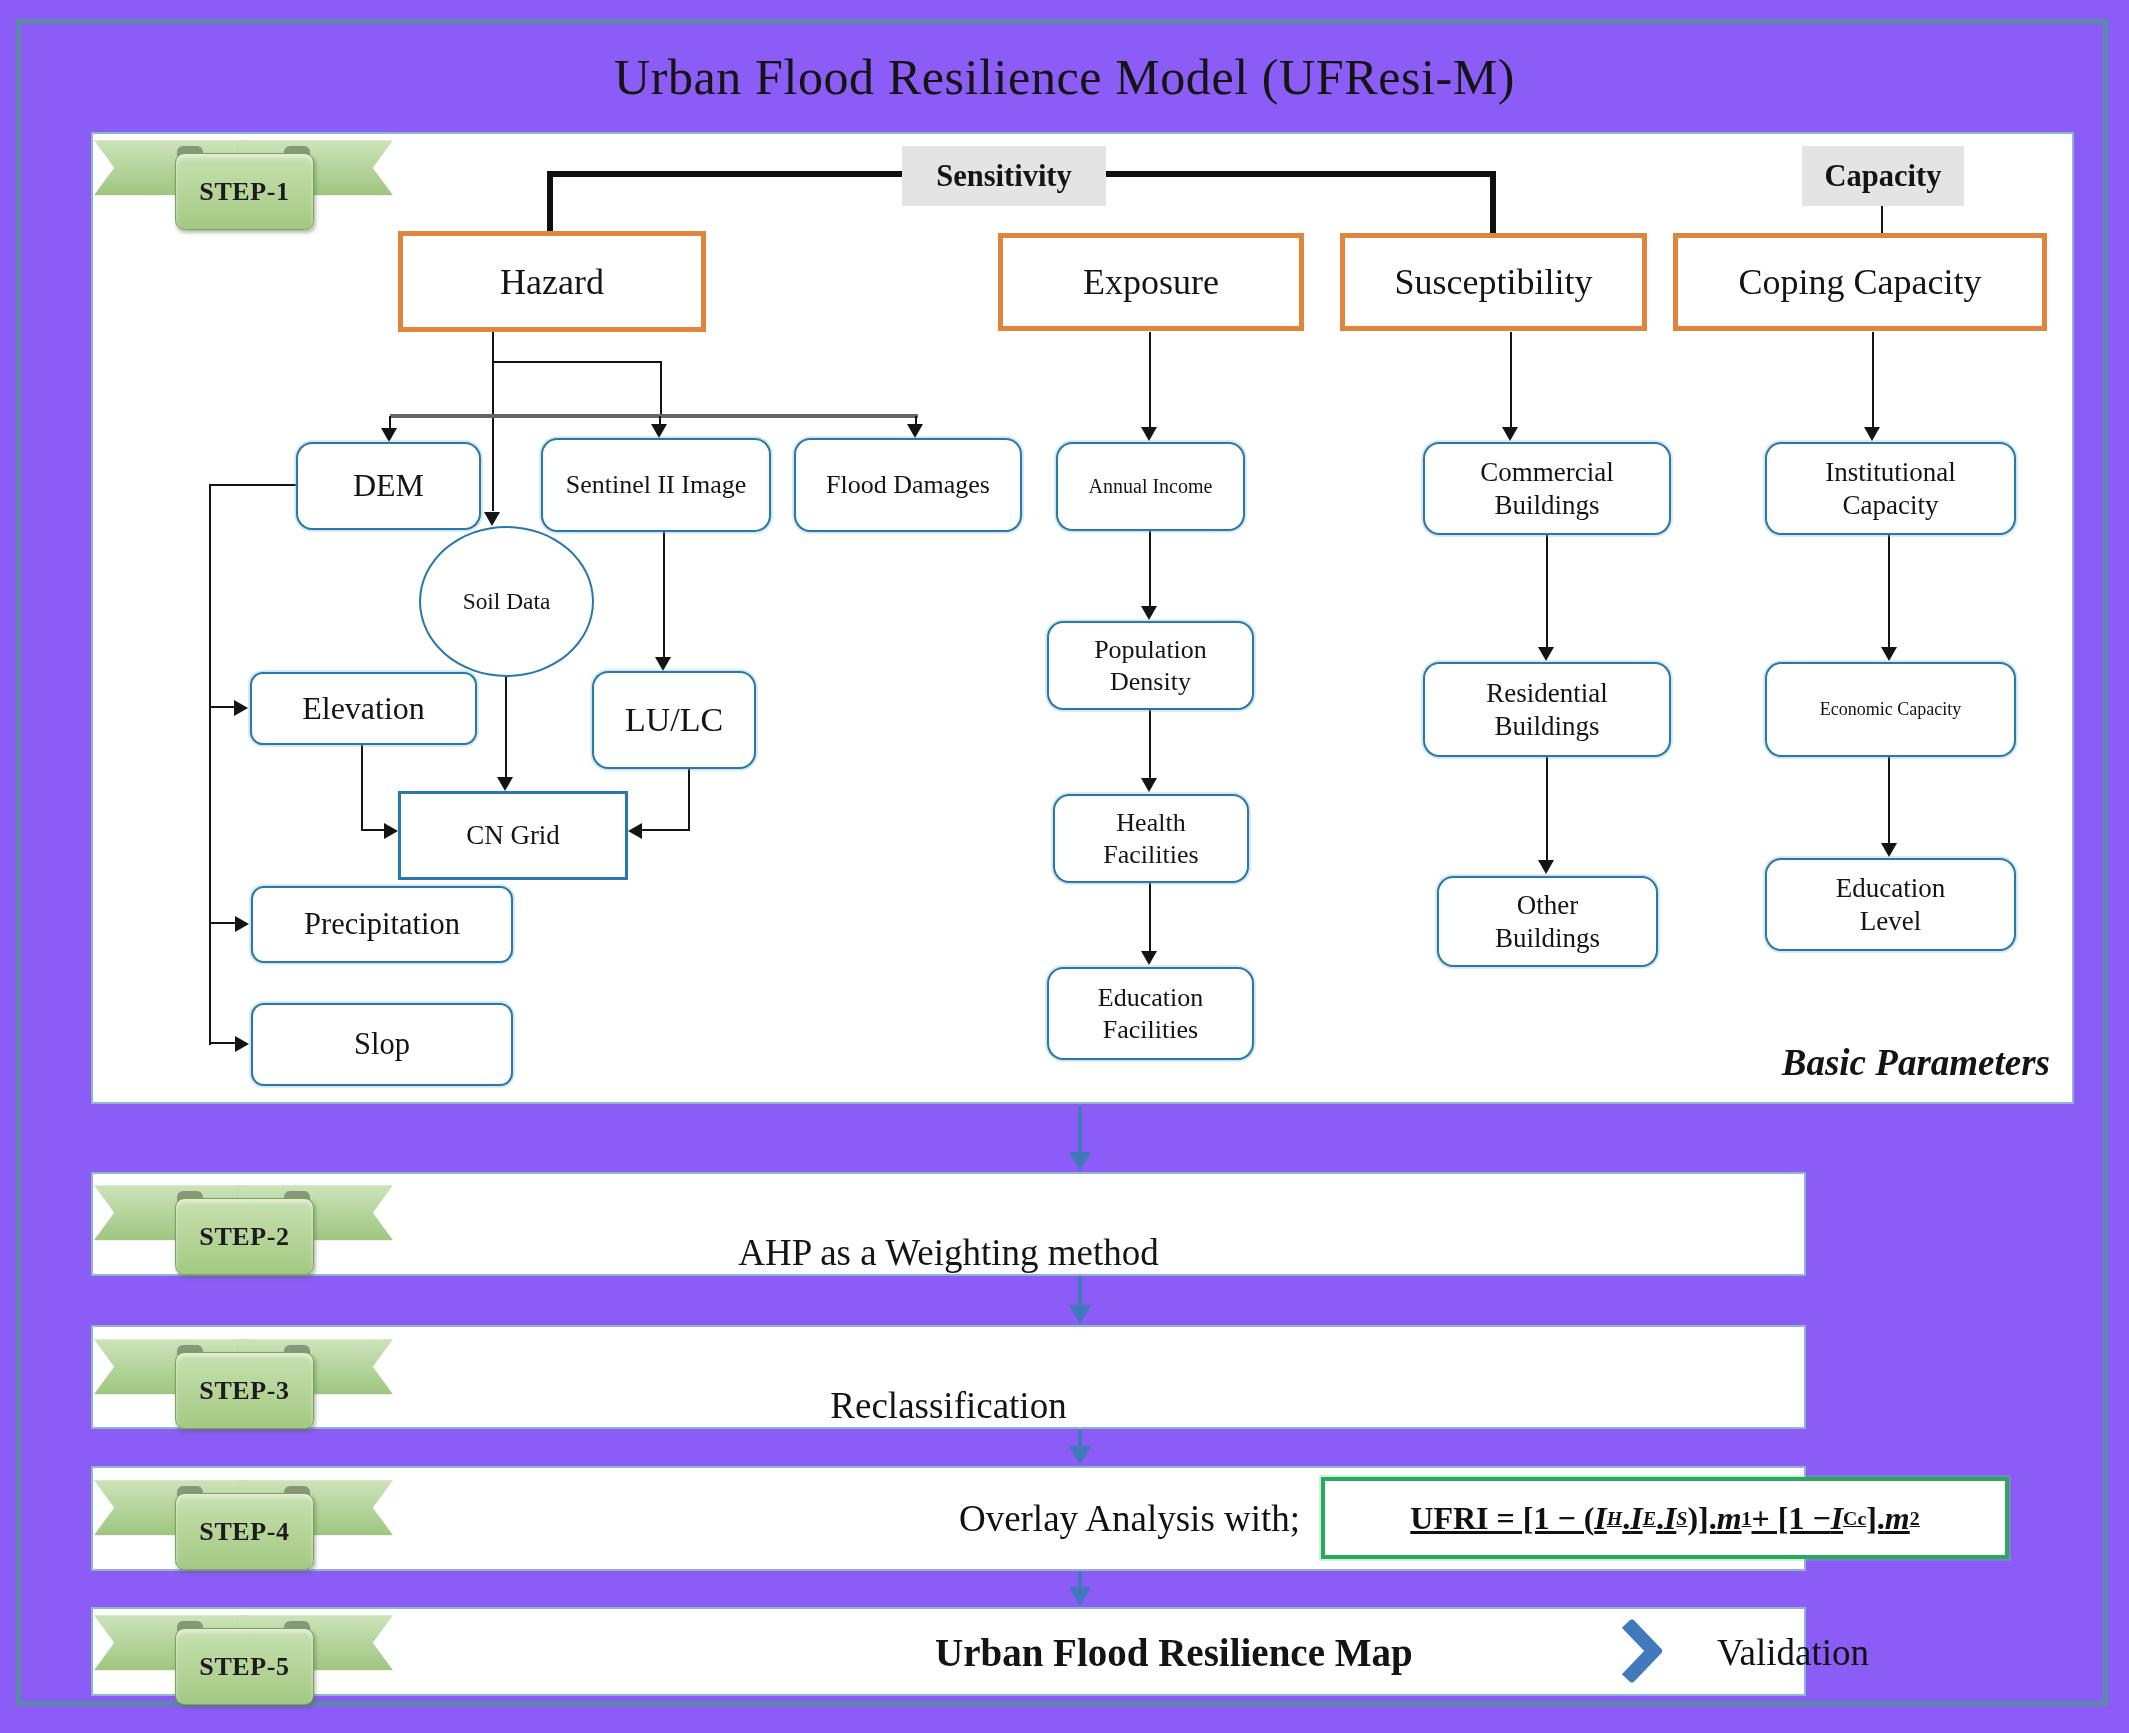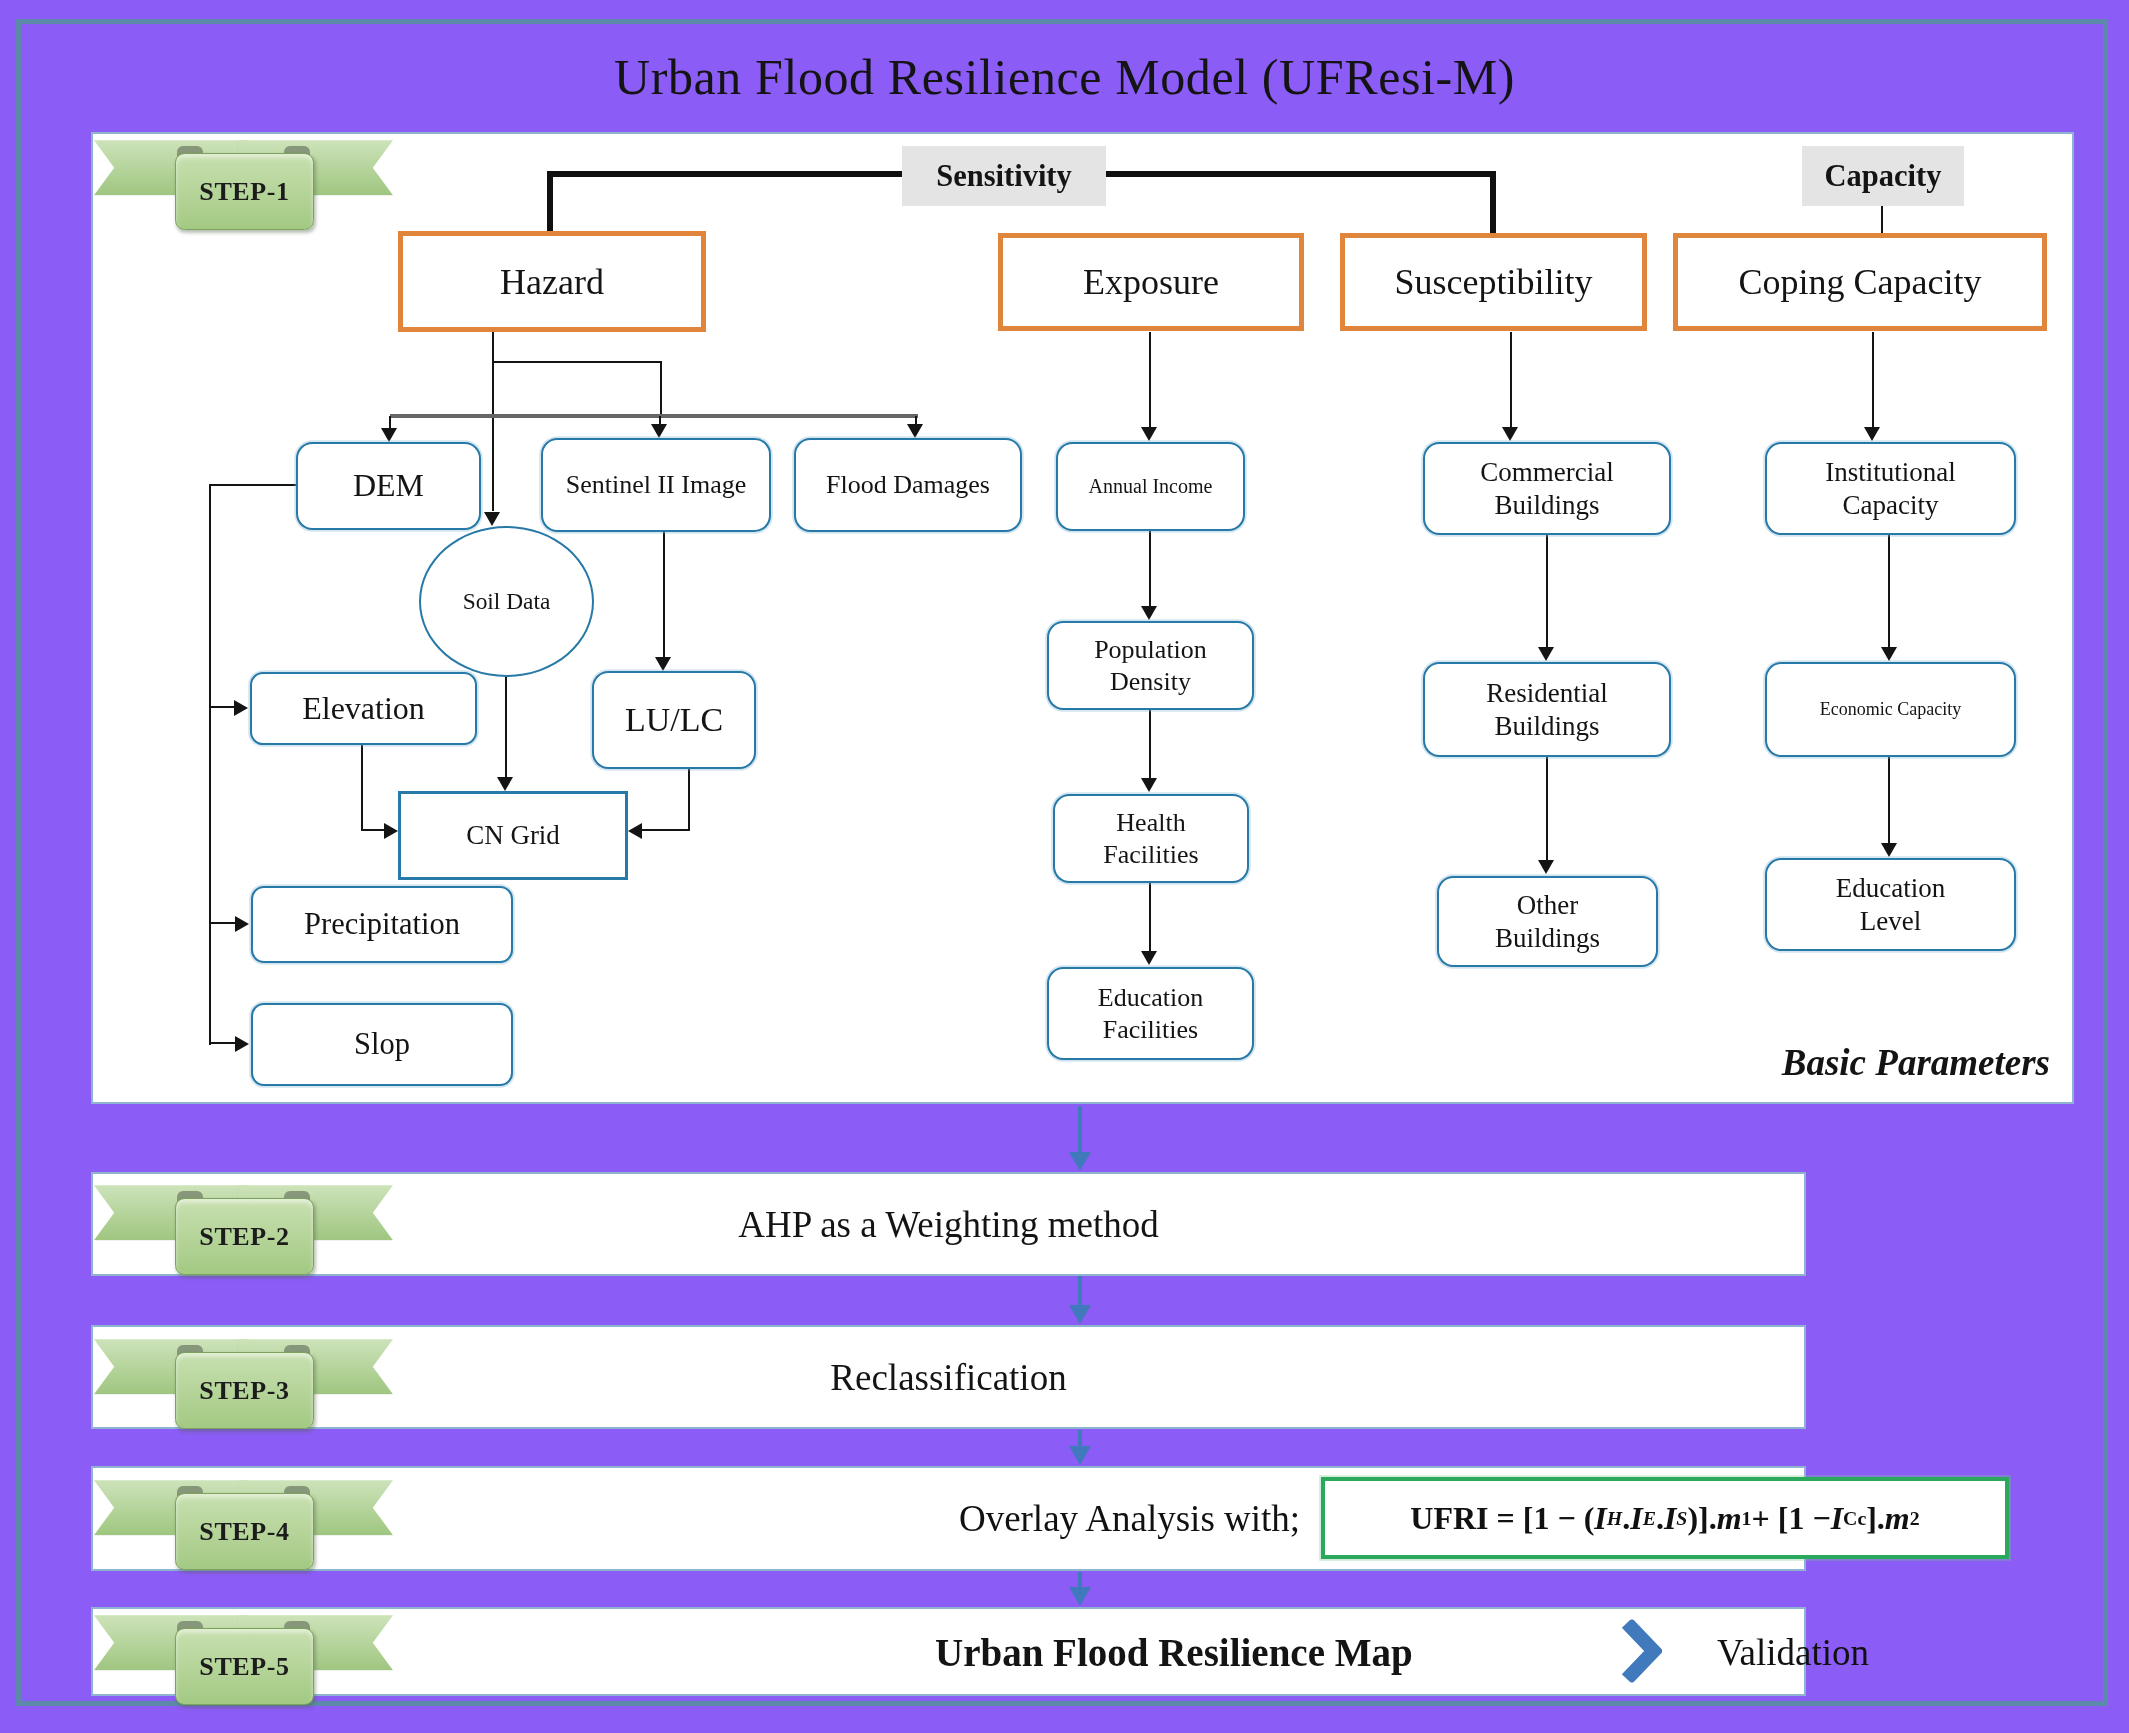--- a/index.html
+++ b/index.html
@@ -3,21 +3,21 @@
 <meta charset="utf-8">
 <style>
   html,body{margin:0;padding:0;background:#ffffff;}
   .page{position:relative;width:2129px;height:1733px;background:#8b5cf6;
         font-family:"Liberation Serif", serif;color:#111;overflow:hidden;}
   .outer-frame{position:absolute;left:16.4px;top:19px;width:2092px;height:1687px;
         border:5.3px solid #5d89ab;box-sizing:border-box;}
   .title{position:absolute;left:0;right:0;top:48px;text-align:center;
         font-size:50px;letter-spacing:0.6px;color:#141414;}
   .step-row{position:absolute;left:91px;width:1715px;border:2.9px solid #8fb4d2;
-        background:#ffffff;box-sizing:border-box;display:flex;align-items:center;justify-content:center;}
+        background:#ffffff;box-sizing:border-box;display:flex;align-items:flex-end;justify-content:center;}
   .step1-box{position:absolute;left:91px;top:132px;width:1983px;height:972px;
         border:2.9px solid #8fb4d2;background:#ffffff;box-sizing:border-box;}
   .row-text{font-size:37px;color:#141414;}
   
   .ribbon{position:absolute;width:299px;height:97px;z-index:30;}
   .wing{position:absolute;top:1.2px;height:55px;width:52%;
         background:linear-gradient(180deg,#cde3ba,#9fc680);
         filter:drop-shadow(1.8px 2.3px 1.8px rgba(90,110,80,.45));}
   .wing.wl{left:0;clip-path:polygon(0 0,100% 0,100% 100%,0 100%,13% 50%);}
   .wing.wr{right:0;clip-path:polygon(0 0,100% 0,87% 50%,100% 100%,0 100%);}
@@ -57,21 +57,21 @@
   .ah-l{position:absolute;width:0;height:0;border-top:8.2px solid transparent;
         border-bottom:8.2px solid transparent;border-right:14px solid #141414;z-index:6;}
   .bah-d{position:absolute;width:0;height:0;border-left:11.7px solid transparent;
         border-right:11.7px solid transparent;border-top:19px solid #4179bd;z-index:6;}
   .basic-params{position:absolute;left:1453px;top:1041px;width:597px;text-align:right;
         font-size:37px;font-weight:bold;font-style:italic;color:#141414;}
   .formula-box{position:absolute;left:1321px;top:1477px;width:688px;height:82px;
         border:4.7px solid #2aa85c;background:#fff;box-sizing:border-box;z-index:12;
         display:flex;align-items:center;justify-content:center;
         font-weight:bold;font-size:32px;white-space:nowrap;
-        box-shadow:0 0 0 1.8px rgba(120,200,150,.35);}
+        box-shadow:0 0 0 1.8px rgba(120,200,150,.35);text-decoration:underline;}
   .formula-box sub{font-size:0.62em;line-height:0;}
   .s4text{position:absolute;left:761px;top:0;height:100%;width:551px;
         display:flex;align-items:center;justify-content:center;font-size:37px;}
   .s5map{position:absolute;left:842px;top:50%;transform:translateY(-50%);
         font-size:39px;font-weight:bold;color:#141414;}
   .s5chev{position:absolute;left:1528px;top:50%;transform:translateY(-50%);z-index:12;}
   .s5val{position:absolute;left:1624px;top:50%;transform:translateY(-50%);font-size:37px;}
 </style>
 </head>
 <body>

